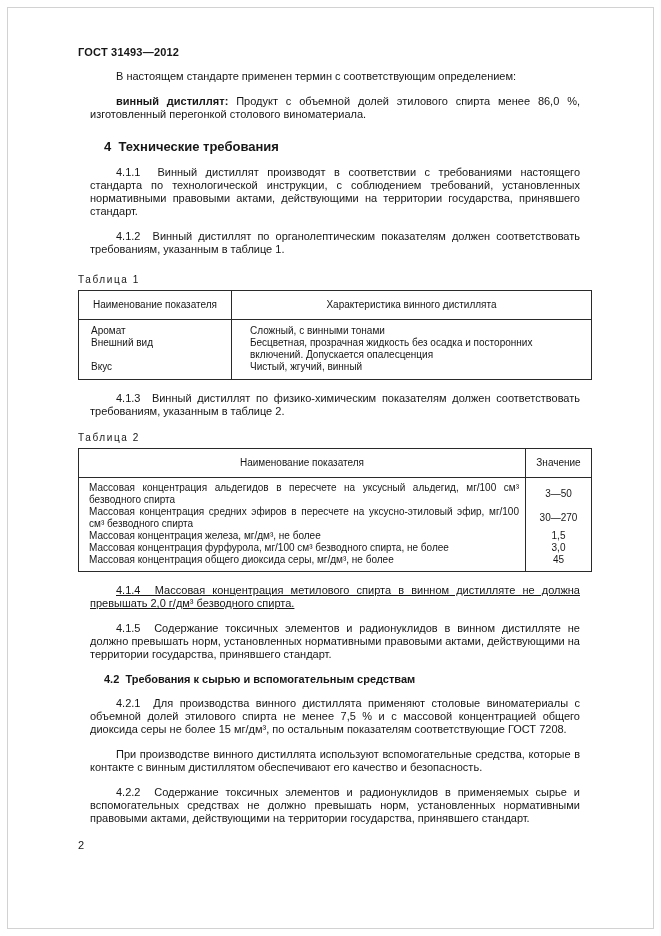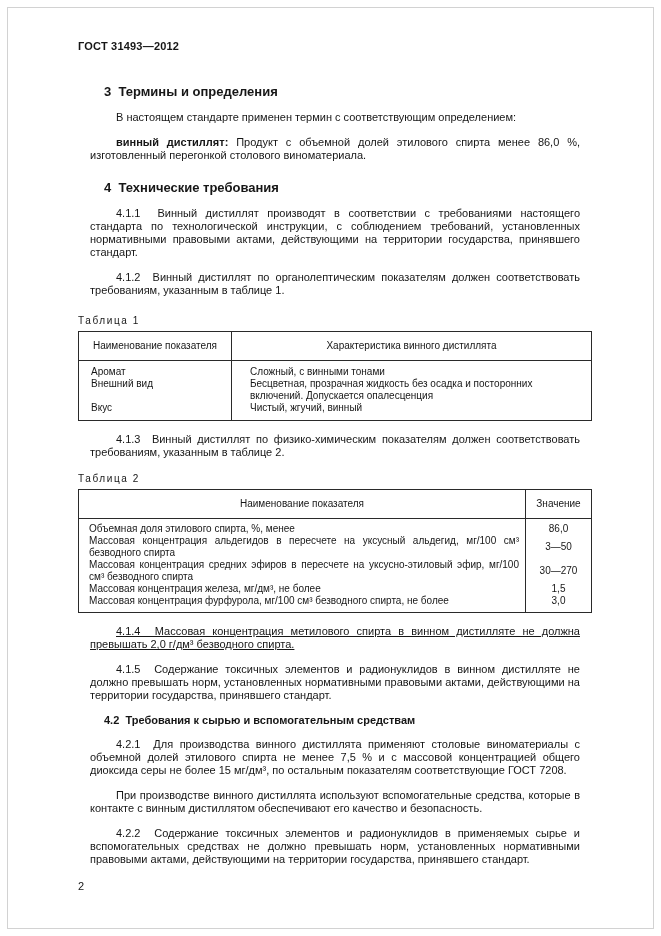--- a/index.html
+++ b/index.html
@@ -15,21 +15,21 @@
   }
   .scan-border {
     position: absolute;
     inset: 7px;
     border: 1px solid #d2d2d2;
     pointer-events: none;
   }
   .content {
     position: absolute;
     left: 78px;
-    top: 40px;
+    top: 46px;
     width: 514px;
   }
   .doc-header {
     font-size: 11px;
     font-weight: bold;
     letter-spacing: 0.2px;
   }
   .h-main {
     font-size: 13px;
     font-weight: bold;
@@ -96,21 +96,20 @@
 </style>
 </head>
 <body>
 
 <div class="scan-border"></div>
 
 <div class="content">
 
   <div class="doc-header">ГОСТ 31493—2012</div>
 
-  <h2 class="h-main mt-32">3&nbsp;&nbsp;Термины и определения</h2>
 
   <p class="body-p indent mt-14">В настоящем стандарте применен термин с соответствующим определением:</p>
 
   <p class="body-p indent"><b>винный дистиллят:</b><span> Продукт с объемной долей этилового спирта менее 86,0 %, изготовленный перегонкой столового виноматериала.</span></p>
 
   <h2 class="h-main mt-18">4&nbsp;&nbsp;Технические требования</h2>
 
 
   <p class="body-p indent mt-2">4.1.1&nbsp;&nbsp;Винный дистиллят производят в соответствии с требованиями настоящего стандарта по технологической инструкции, с соблюдением требований, установленных нормативными правовыми актами, действующими на территории государства, принявшего стандарт.</p>
   <p class="body-p indent">4.1.2&nbsp;&nbsp;Винный дистиллят по органолептическим показателям должен соответствовать требованиям, указанным в таблице 1.</p>
@@ -154,38 +153,38 @@
         <col class="c2">
       </colgroup>
     <thead>
       <tr>
         <th>Наименование показателя</th>
         <th>Значение</th>
       </tr>
     </thead>
     <tbody>
       <tr>
-        <td class="name">Объемная доля этилового спирта, %, менее</td>
-        <td class="val">86,0</td>
-      </tr>
-      <tr>
         <td class="name">Массовая концентрация альдегидов в пересчете на уксусный альдегид, мг/100 см³ безводного спирта</td>
         <td class="val">3—50</td>
       </tr>
       <tr>
         <td class="name">Массовая концентрация средних эфиров в пересчете на уксусно-этиловый эфир, мг/100 см³ безводного спирта</td>
         <td class="val">30—270</td>
       </tr>
       <tr>
         <td class="name">Массовая концентрация железа, мг/дм³, не более</td>
         <td class="val">1,5</td>
       </tr>
       <tr>
         <td class="name">Массовая концентрация фурфурола, мг/100 см³ безводного спирта, не более</td>
         <td class="val">3,0</td>
+      </tr>
+      <tr>
+        <td class="name">Массовая концентрация общего диоксида серы, мг/дм³, не более</td>
+        <td class="val">45</td>
       </tr>
     </tbody>
   </table>
 
   <p class="body-p indent mt-15">4.1.4&nbsp;&nbsp;Массовая концентрация метилового спирта в винном дистилляте не должна превышать 2,0 г/дм³ безводного спирта.</p>
   <p class="body-p indent">4.1.5&nbsp;&nbsp;Содержание токсичных элементов и радионуклидов в винном дистилляте не должно превышать норм, установленных нормативными правовыми актами, действующими на территории государства, принявшего стандарт.</p>
 
   <h3 class="h-sub mt-5">4.2&nbsp;&nbsp;Требования к сырью и вспомогательным средствам</h3>
 
   <p class="body-p indent mt-2">4.2.1&nbsp;&nbsp;Для производства винного дистиллята применяют столовые виноматериалы с объемной долей этилового спирта не менее 7,5 % и с массовой концентрацией общего диоксида серы не более 15 мг/дм³, по остальным показателям соответствующие ГОСТ 7208.</p>

